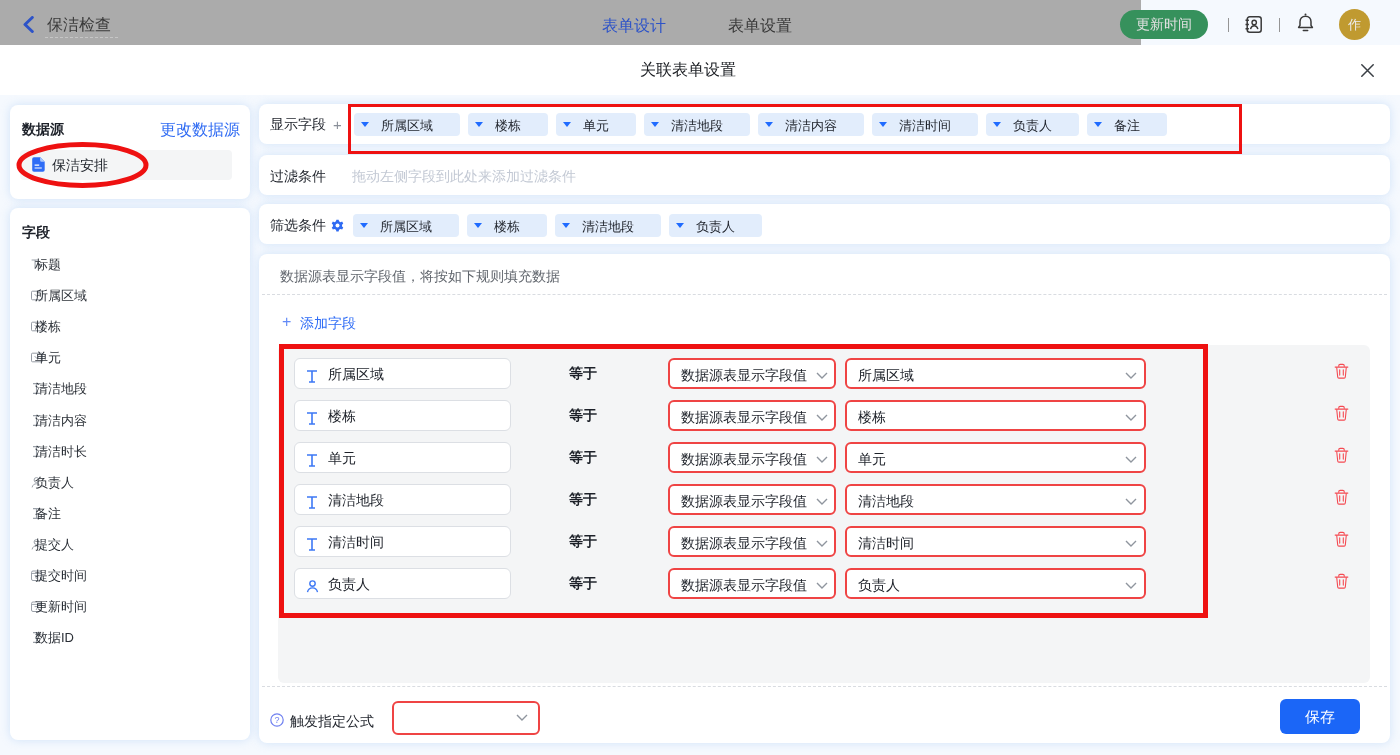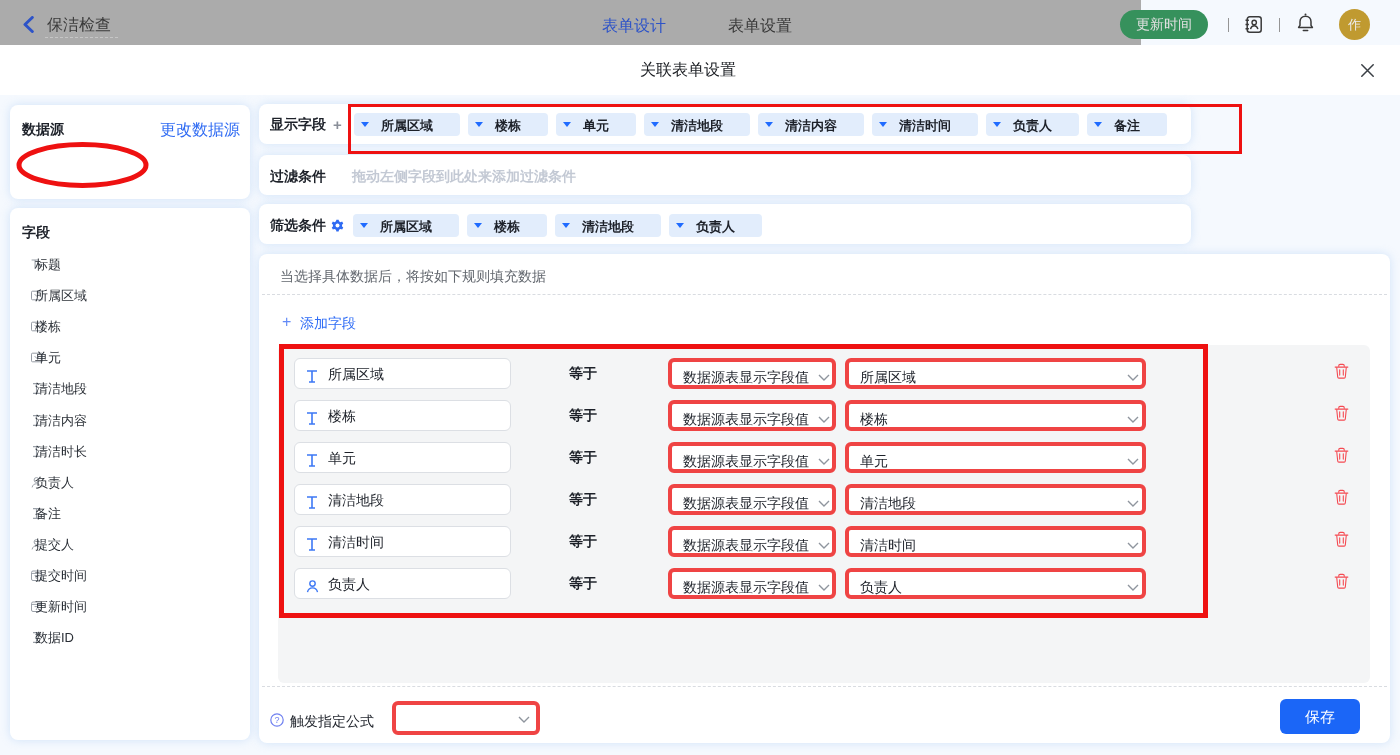--- a/index.html
+++ b/index.html
@@ -27,35 +27,35 @@
 #c2 { left:10px; top:208px; width:240px; height:532px; }
 .h15 { font-size:14px; font-weight:bold; color:#1d2129; }
 #c1 .link { position:absolute; right:10px; top:15px; font-size:16px; color:#2f6bf3; }
 #c1 .srcrow { position:absolute; left:10px; top:45px; width:212px; height:30px; background:#f4f5f6; border-radius:4px; }
 #c1 .srcrow span { position:absolute; left:32px; top:7px; font-size:14px; color:#1d2129; }
 .fitem { position:absolute; left:21px; width:200px; height:20px; font-size:13px; color:#2a2f36; }
 .fitem svg { position:absolute; left:0px; top:5px; }
 .fitem span { position:absolute; left:4px; top:2px; }
 
 
-.mrow { position:absolute; left:259px; width:932px; background:#fff; border-radius:8px; box-shadow:0 0 10px rgba(158,196,240,0.42);font-weight:bold; }
+.mrow { position:absolute; left:259px; width:1131px; background:#fff; border-radius:8px; box-shadow:0 0 10px rgba(158,196,240,0.42); }
 .mlabel { position:absolute; left:11px; font-size:14px; color:#1d2129; }
 .tag { position:absolute; height:23px; background:#e2edfc; border-radius:4px; font-size:13px; color:#1d2129; }
 .tag i { position:absolute; left:7px; top:9px; width:0; height:0; border-left:4.5px solid transparent; border-right:4.5px solid transparent; border-top:5.5px solid #1f6bff; }
 .tag span { position:absolute; left:27px; top:4px; font-style:normal; }
 
 
 #big { left:259px; top:254px; width:1131px; height:489px; }
 .dash { position:absolute; left:3px; width:1125px; border-top:1px dashed #d9dce1; }
 #gpanel { position:absolute; left:19px; top:91px; width:1092px; height:338px; background:#f4f5f6; border-radius:6px; }
 .rin { position:absolute; left:16px; width:217px; height:31px; background:#fff; border:1px solid #dcdfe4; border-radius:6px; }
 .rin span { position:absolute; left:33px; top:7px; font-size:14px; color:#1d2129; }
 .rin svg { position:absolute; left:11px; top:11px; }
 .req { position:absolute; left:291px; font-size:14px; font-weight:600; color:#1d2129; }
-.dd { position:absolute; background:#fff; border:4px solid #ef4444; border-radius:6px; }
+.dd { position:absolute; background:#fff; border:2px solid #ef4444; border-radius:6px; }
 .dd span { position:absolute; left:11px; top:7px; font-size:14px; color:#1d2129; }
 .dd svg { position:absolute; }
 .dd1 { left:390px; width:168px; height:31px; }
 .dd2 { left:567px; width:301px; height:31px; }
 .trash { position:absolute; left:1055px; }
 
 
 .redrect { position:absolute; border:4px solid #ee1111; }
 .redrect.r1 { border-width:3.5px; }
 .redrect.r2 { border-width:5px; }
@@ -94,20 +94,28 @@
 <div id="tbar">
   <div class="t">关联表单设置</div>
   <svg class="abs" style="left:1361px;top:19px" width="13" height="13" viewBox="0 0 13 13">
       <path d="M0.8 0.8 L12.2 12.2 M12.2 0.8 L0.8 12.2" stroke="#3a3f45" stroke-width="1.5" stroke-linecap="round"></path>
     </svg>
 </div>
 
 <div class="card" id="c1">
   <div class="h15" style="position:absolute;left:12px;top:16px">数据源</div>
   <div class="link">更改数据源</div>
+  <div class="srcrow">
+    <svg class="abs" style="left:12px;top:7px" width="13" height="15" viewBox="0 0 13 15">
+        <path d="M2 0.3h6.3L12.7 4.7V13a1.8 1.8 0 0 1-1.8 1.8H2A1.8 1.8 0 0 1 0.2 13V2.1A1.8 1.8 0 0 1 2 0.3z" fill="#2e6cf6"></path>
+        <path d="M8.1 0.3l4.6 4.4H9.6a1.5 1.5 0 0 1-1.5-1.5z" fill="#aac8fb"></path>
+        <path d="M2.6 8.1h4.6M2.6 11h7.2" stroke="#fff" stroke-width="1.2"></path>
+      </svg>
+    <span>保洁安排</span>
+  </div>
 </div>
 
 <svg class="abs" style="left:16px;top:142px" width="133" height="46" viewBox="0 0 133 46">
     <ellipse cx="66.5" cy="23" rx="63.5" ry="20.5" fill="none" stroke="#ee1111" stroke-width="5"></ellipse>
   </svg>
 
 <div class="card" id="c2">
   <div class="h15" style="position:absolute;left:12px;top:16px">字段</div>
   <div id="flist">
       <div class="fitem" style="top:46px">
@@ -265,21 +273,21 @@
         <span>清洁地段</span>
       </div>
       <div class="tag" style="left:410px;top:10px;width:93px">
         <i></i>
         <span>负责人</span>
       </div>
     </div>
 </div>
 
 <div class="card" id="big">
-  <div class="abs" style="left:21px;top:14px;font-size:14px;color:#62676e">当选择具体数据后，将按如下规则填充数据</div>
+  <div class="abs" style="left:21px;top:14px;font-size:14px;color:#62676e">数据源表显示字段值，将按如下规则填充数据</div>
   <div class="dash" style="top:40px"></div>
   <div class="abs" style="left:23px;top:59px;font-size:16px;color:#628af6">+</div>
   <div class="abs" style="left:41px;top:61px;font-size:14px;color:#2e6cf6">添加字段</div>
   <div id="gpanel">
       <div class="rin" style="top:13px">
         <svg width="12" height="13" viewBox="0 0 12 13">
           <path d="M1 1h10M6 1v11M3 12h6" stroke="#3d78f5" stroke-width="1.6" fill="none"></path>
         </svg>
         <span>所属区域</span>
       </div>

